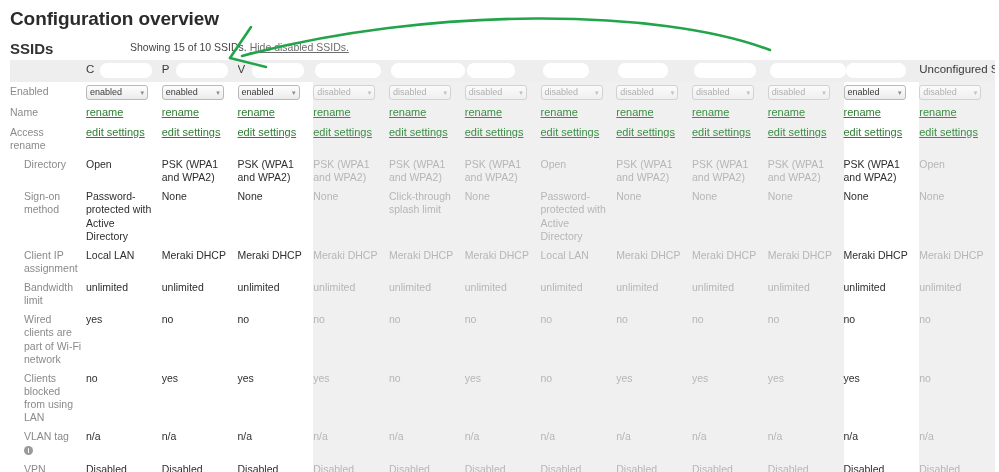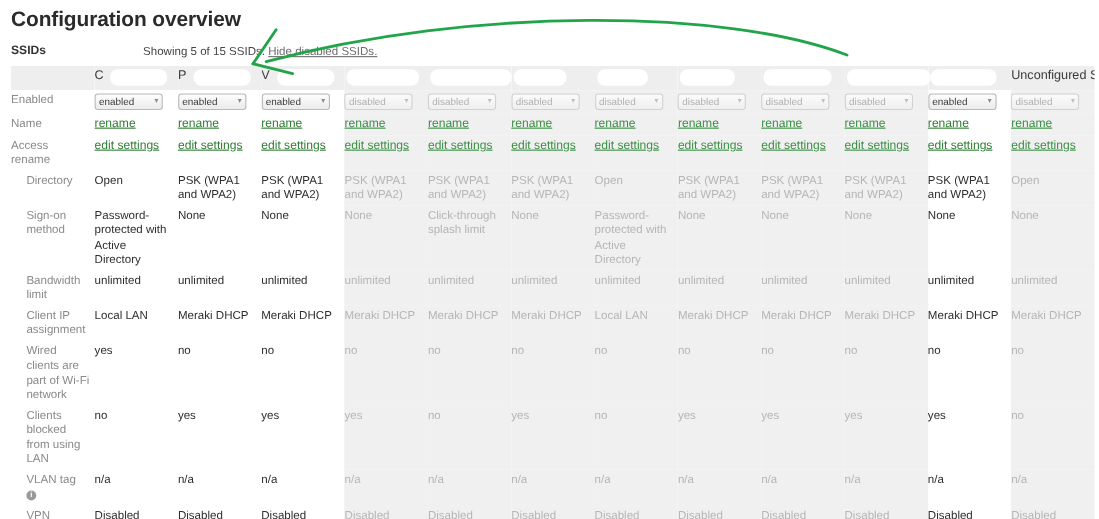--- a/index.html
+++ b/index.html
@@ -20,21 +20,21 @@
     position: absolute;
     left: 10px; top: 8px;
     font-size: 19px;
     font-weight: bold;
     color: #2b2b2b;
     letter-spacing: -0.1px;
   }
   .ssids-label {
     position: absolute;
     left: 10px; top: 40px;
-    font-size: 11px;
+    font-size: 15px;
     font-weight: bold;
     color: #333;
   }
   .showing-text {
     position: absolute;
     left: 130px; top: 41px;
     font-size: 10.5px;
     color: #444;
   }
   .hide-link {
@@ -160,21 +160,21 @@
 </head>
 <body>
 
 <div id="root">
 
   <div class="page-title">Configuration overview</div>
 
   <div class="ssids-label">SSIDs</div>
 
   <div class="showing-text">
-    <span>Showing 5 of 15 SSIDs.</span>
+    <span>Showing 15 of 10 SSIDs.</span>
     <span class="hide-link">Hide disabled SSIDs.</span>
   </div>
 
   <table class="cfg">
     <colgroup id="colgroup">
         <col class="labelcol">
         <col class="datacol">
         <col class="datacol">
         <col class="datacol">
         <col class="datacol">
@@ -310,48 +310,48 @@
           <td class="cell disabled shade"><span>Click-through splash limit</span></td>
           <td class="cell disabled shade"><span>None</span></td>
           <td class="cell disabled shade"><span>Password-protected with Active Directory</span></td>
           <td class="cell disabled shade"><span>None</span></td>
           <td class="cell disabled shade"><span>None</span></td>
           <td class="cell disabled shade"><span>None</span></td>
           <td class="cell enabled whitecol"><span>None</span></td>
           <td class="cell disabled shade"><span>None</span></td>
         </tr>
         <tr>
+          <td class="rowlabel indent"><span>Client IP assignment</span></td>
+          <td class="cell enabled whitecol"><span>Local LAN</span></td>
+          <td class="cell enabled whitecol"><span>Meraki DHCP</span></td>
+          <td class="cell enabled whitecol"><span>Meraki DHCP</span></td>
+          <td class="cell disabled shade"><span>Meraki DHCP</span></td>
+          <td class="cell disabled shade"><span>Meraki DHCP</span></td>
+          <td class="cell disabled shade"><span>Meraki DHCP</span></td>
+          <td class="cell disabled shade"><span>Local LAN</span></td>
+          <td class="cell disabled shade"><span>Meraki DHCP</span></td>
+          <td class="cell disabled shade"><span>Meraki DHCP</span></td>
+          <td class="cell disabled shade"><span>Meraki DHCP</span></td>
+          <td class="cell enabled whitecol"><span>Meraki DHCP</span></td>
+          <td class="cell disabled shade"><span>Meraki DHCP</span></td>
+        </tr>
+        <tr>
           <td class="rowlabel indent"><span>Bandwidth limit</span></td>
           <td class="cell enabled whitecol"><span>unlimited</span></td>
           <td class="cell enabled whitecol"><span>unlimited</span></td>
           <td class="cell enabled whitecol"><span>unlimited</span></td>
           <td class="cell disabled shade"><span>unlimited</span></td>
           <td class="cell disabled shade"><span>unlimited</span></td>
           <td class="cell disabled shade"><span>unlimited</span></td>
           <td class="cell disabled shade"><span>unlimited</span></td>
           <td class="cell disabled shade"><span>unlimited</span></td>
           <td class="cell disabled shade"><span>unlimited</span></td>
           <td class="cell disabled shade"><span>unlimited</span></td>
           <td class="cell enabled whitecol"><span>unlimited</span></td>
           <td class="cell disabled shade"><span>unlimited</span></td>
-        </tr>
-        <tr>
-          <td class="rowlabel indent"><span>Client IP assignment</span></td>
-          <td class="cell enabled whitecol"><span>Local LAN</span></td>
-          <td class="cell enabled whitecol"><span>Meraki DHCP</span></td>
-          <td class="cell enabled whitecol"><span>Meraki DHCP</span></td>
-          <td class="cell disabled shade"><span>Meraki DHCP</span></td>
-          <td class="cell disabled shade"><span>Meraki DHCP</span></td>
-          <td class="cell disabled shade"><span>Meraki DHCP</span></td>
-          <td class="cell disabled shade"><span>Local LAN</span></td>
-          <td class="cell disabled shade"><span>Meraki DHCP</span></td>
-          <td class="cell disabled shade"><span>Meraki DHCP</span></td>
-          <td class="cell disabled shade"><span>Meraki DHCP</span></td>
-          <td class="cell enabled whitecol"><span>Meraki DHCP</span></td>
-          <td class="cell disabled shade"><span>Meraki DHCP</span></td>
         </tr>
         <tr>
           <td class="rowlabel indent"><span>Wired clients are part of Wi-Fi network</span></td>
           <td class="cell enabled whitecol"><span>yes</span></td>
           <td class="cell enabled whitecol"><span>no</span></td>
           <td class="cell enabled whitecol"><span>no</span></td>
           <td class="cell disabled shade"><span>no</span></td>
           <td class="cell disabled shade"><span>no</span></td>
           <td class="cell disabled shade"><span>no</span></td>
           <td class="cell disabled shade"><span>no</span></td>

